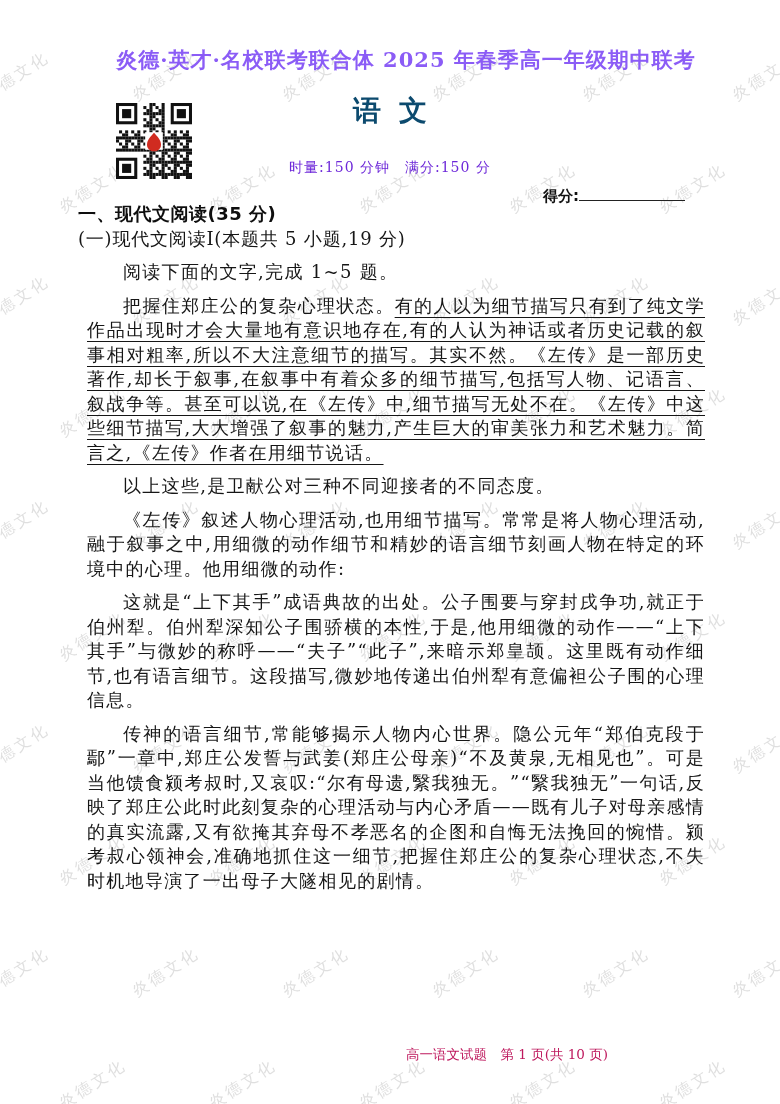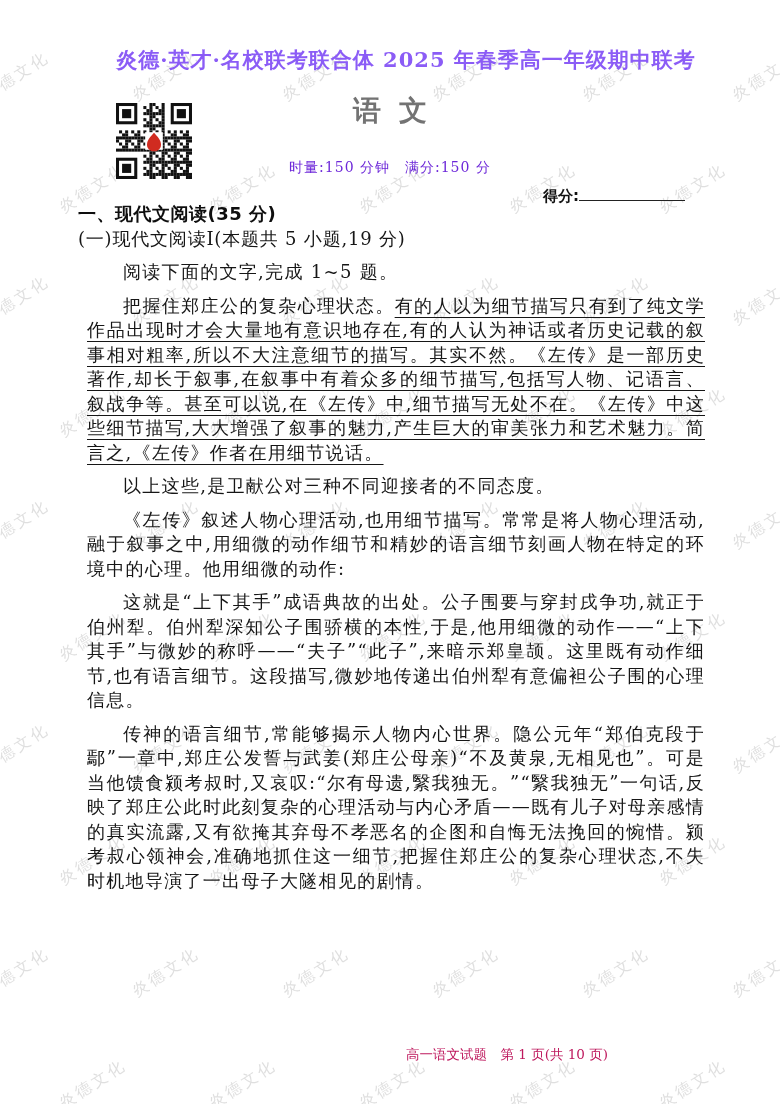--- a/index.html
+++ b/index.html
@@ -36,21 +36,21 @@
     position: absolute; z-index: 1;
     left: 116px; top: 103px; width: 76px; height: 76px;
   }
   .qr svg { width: 100%; height: 100%; display: block; }
   .subject {
     position: absolute; z-index: 1;
     top: 92px; left: 0; width: 100%;
     margin: 0; text-align: center;
     font-size: 28px; font-weight: 700;
     letter-spacing: 18px; text-indent: 18px;
-    color: #737373;
+    color: #0c4a6e;
     font-family: "DejaVu Sans", sans-serif;
   }
   .meta {
     position: absolute; z-index: 1;
     top: 159px; left: 0; width: 100%;
     text-align: center; font-size: 14px; letter-spacing: 1px; color: #6d28d9;
   }
   .score {
     position: absolute; z-index: 1;
     top: 186px; left: 543px;

